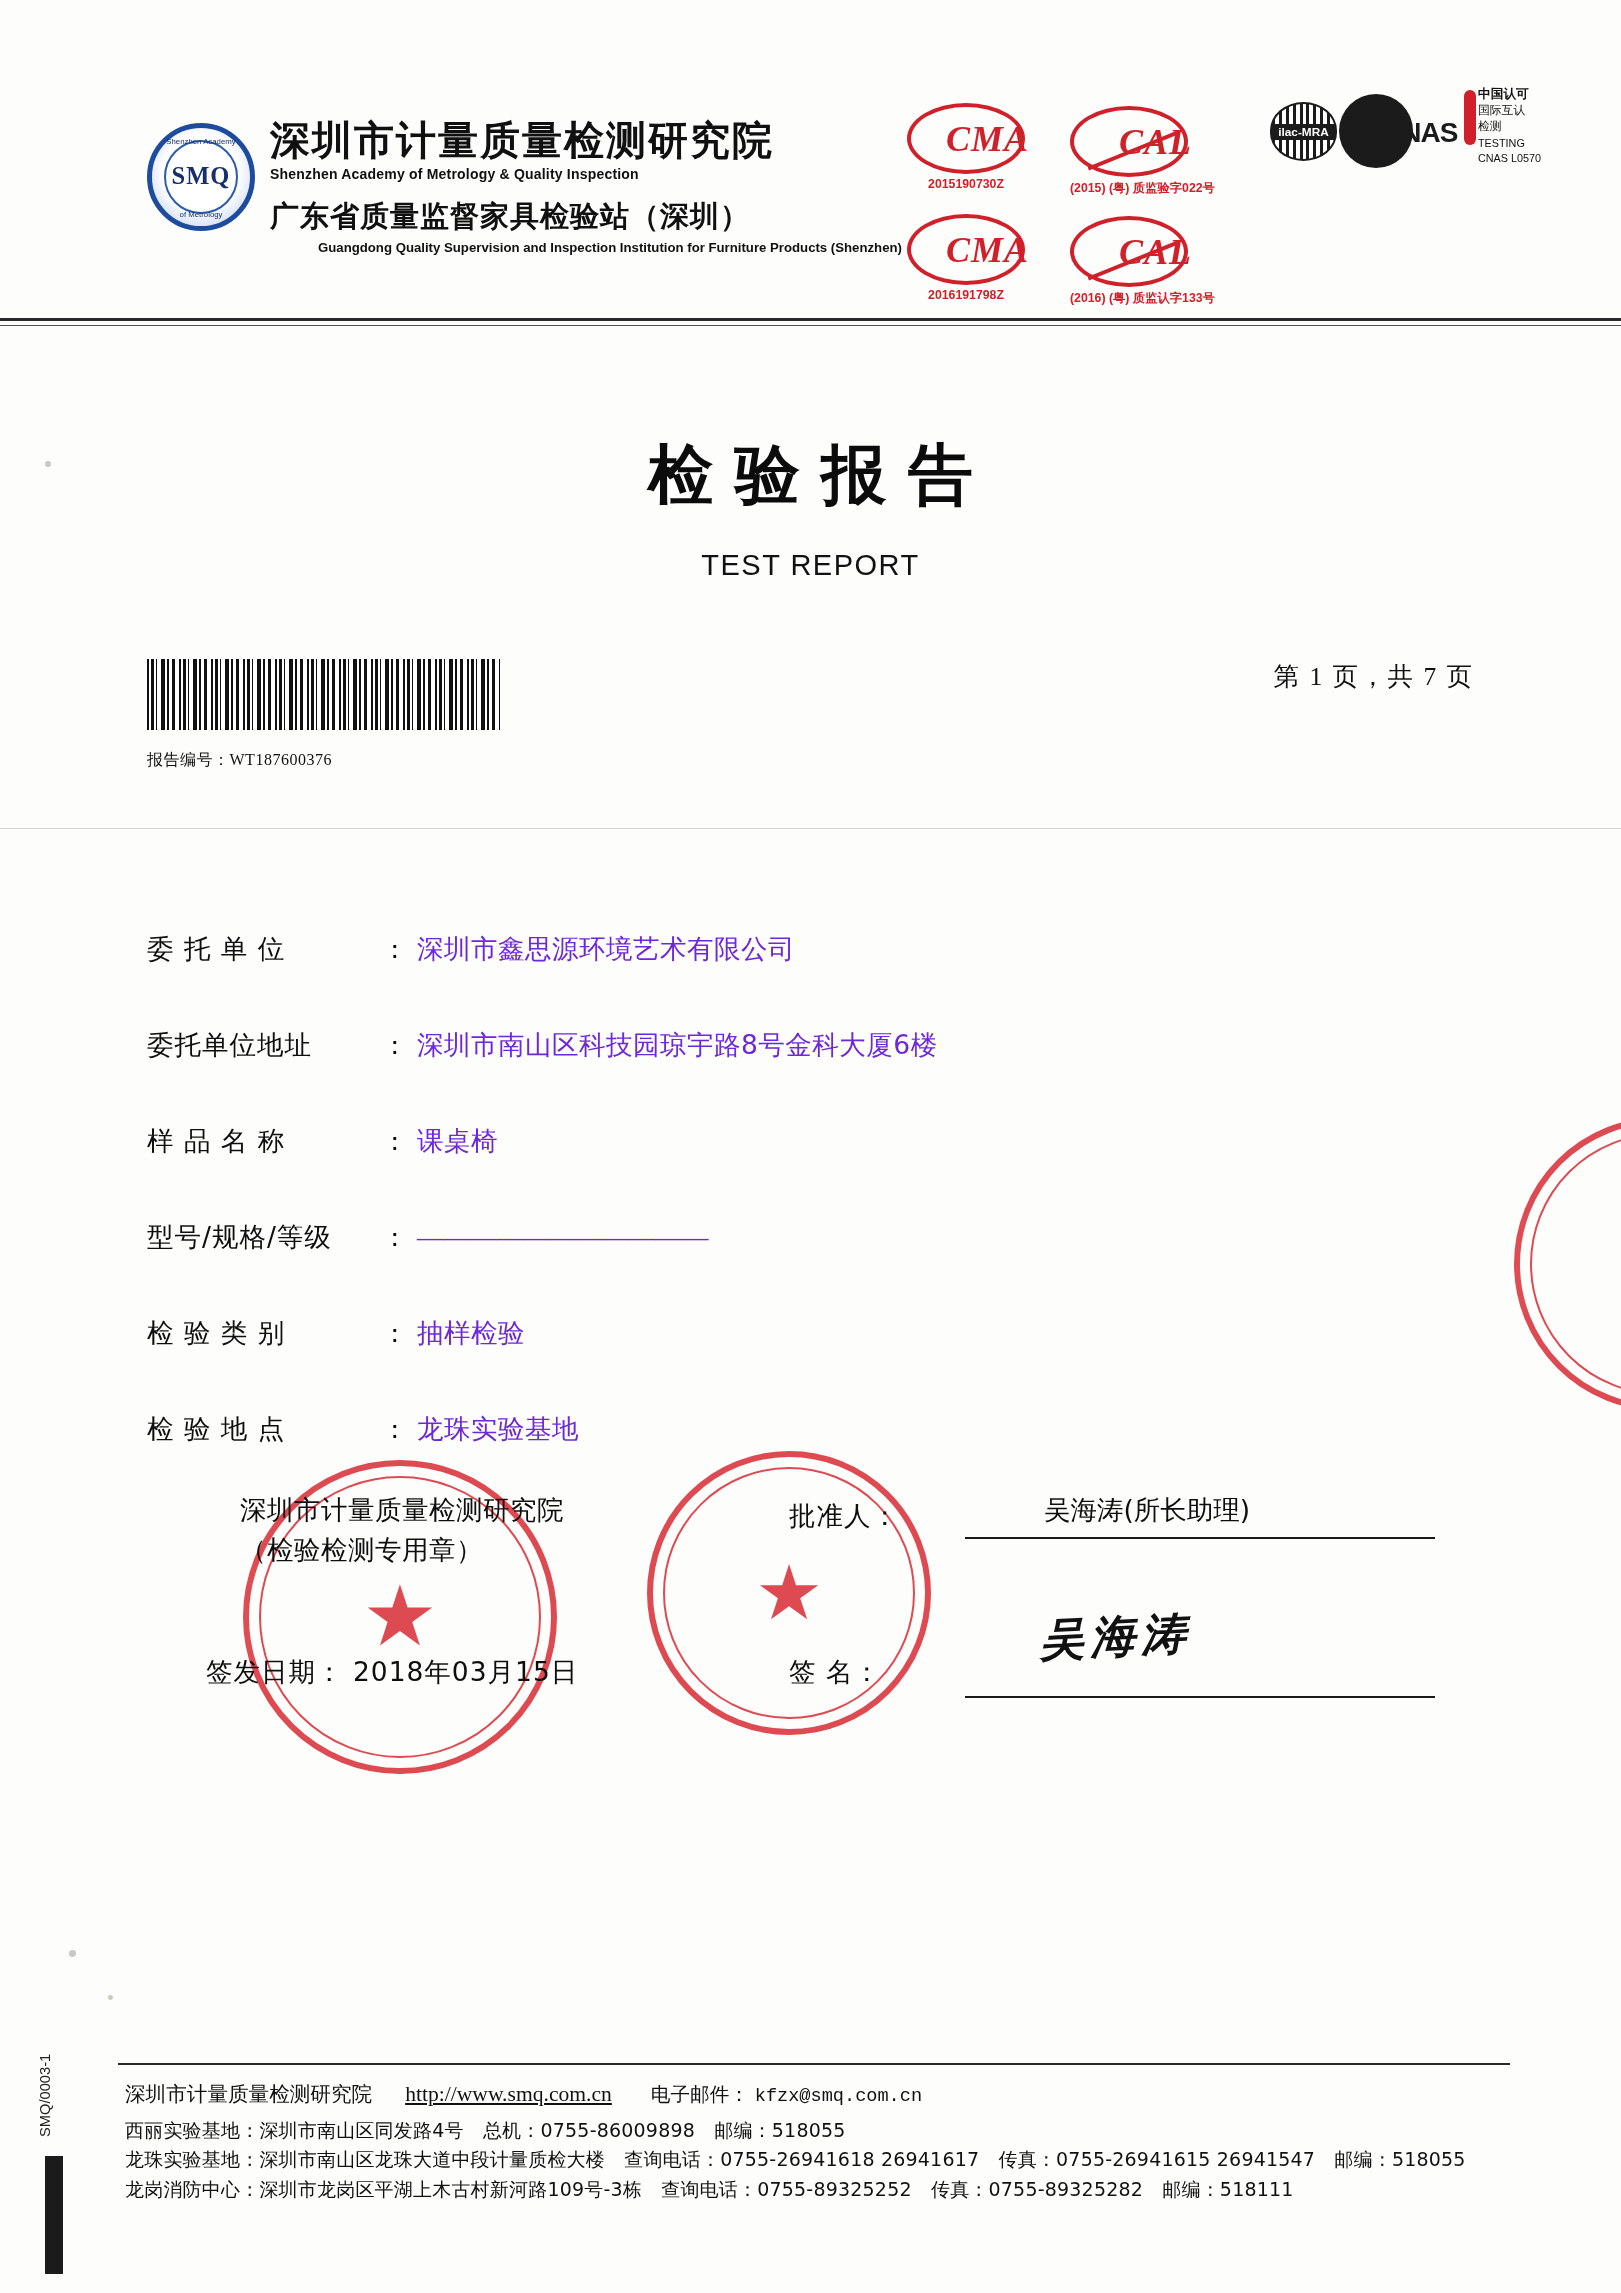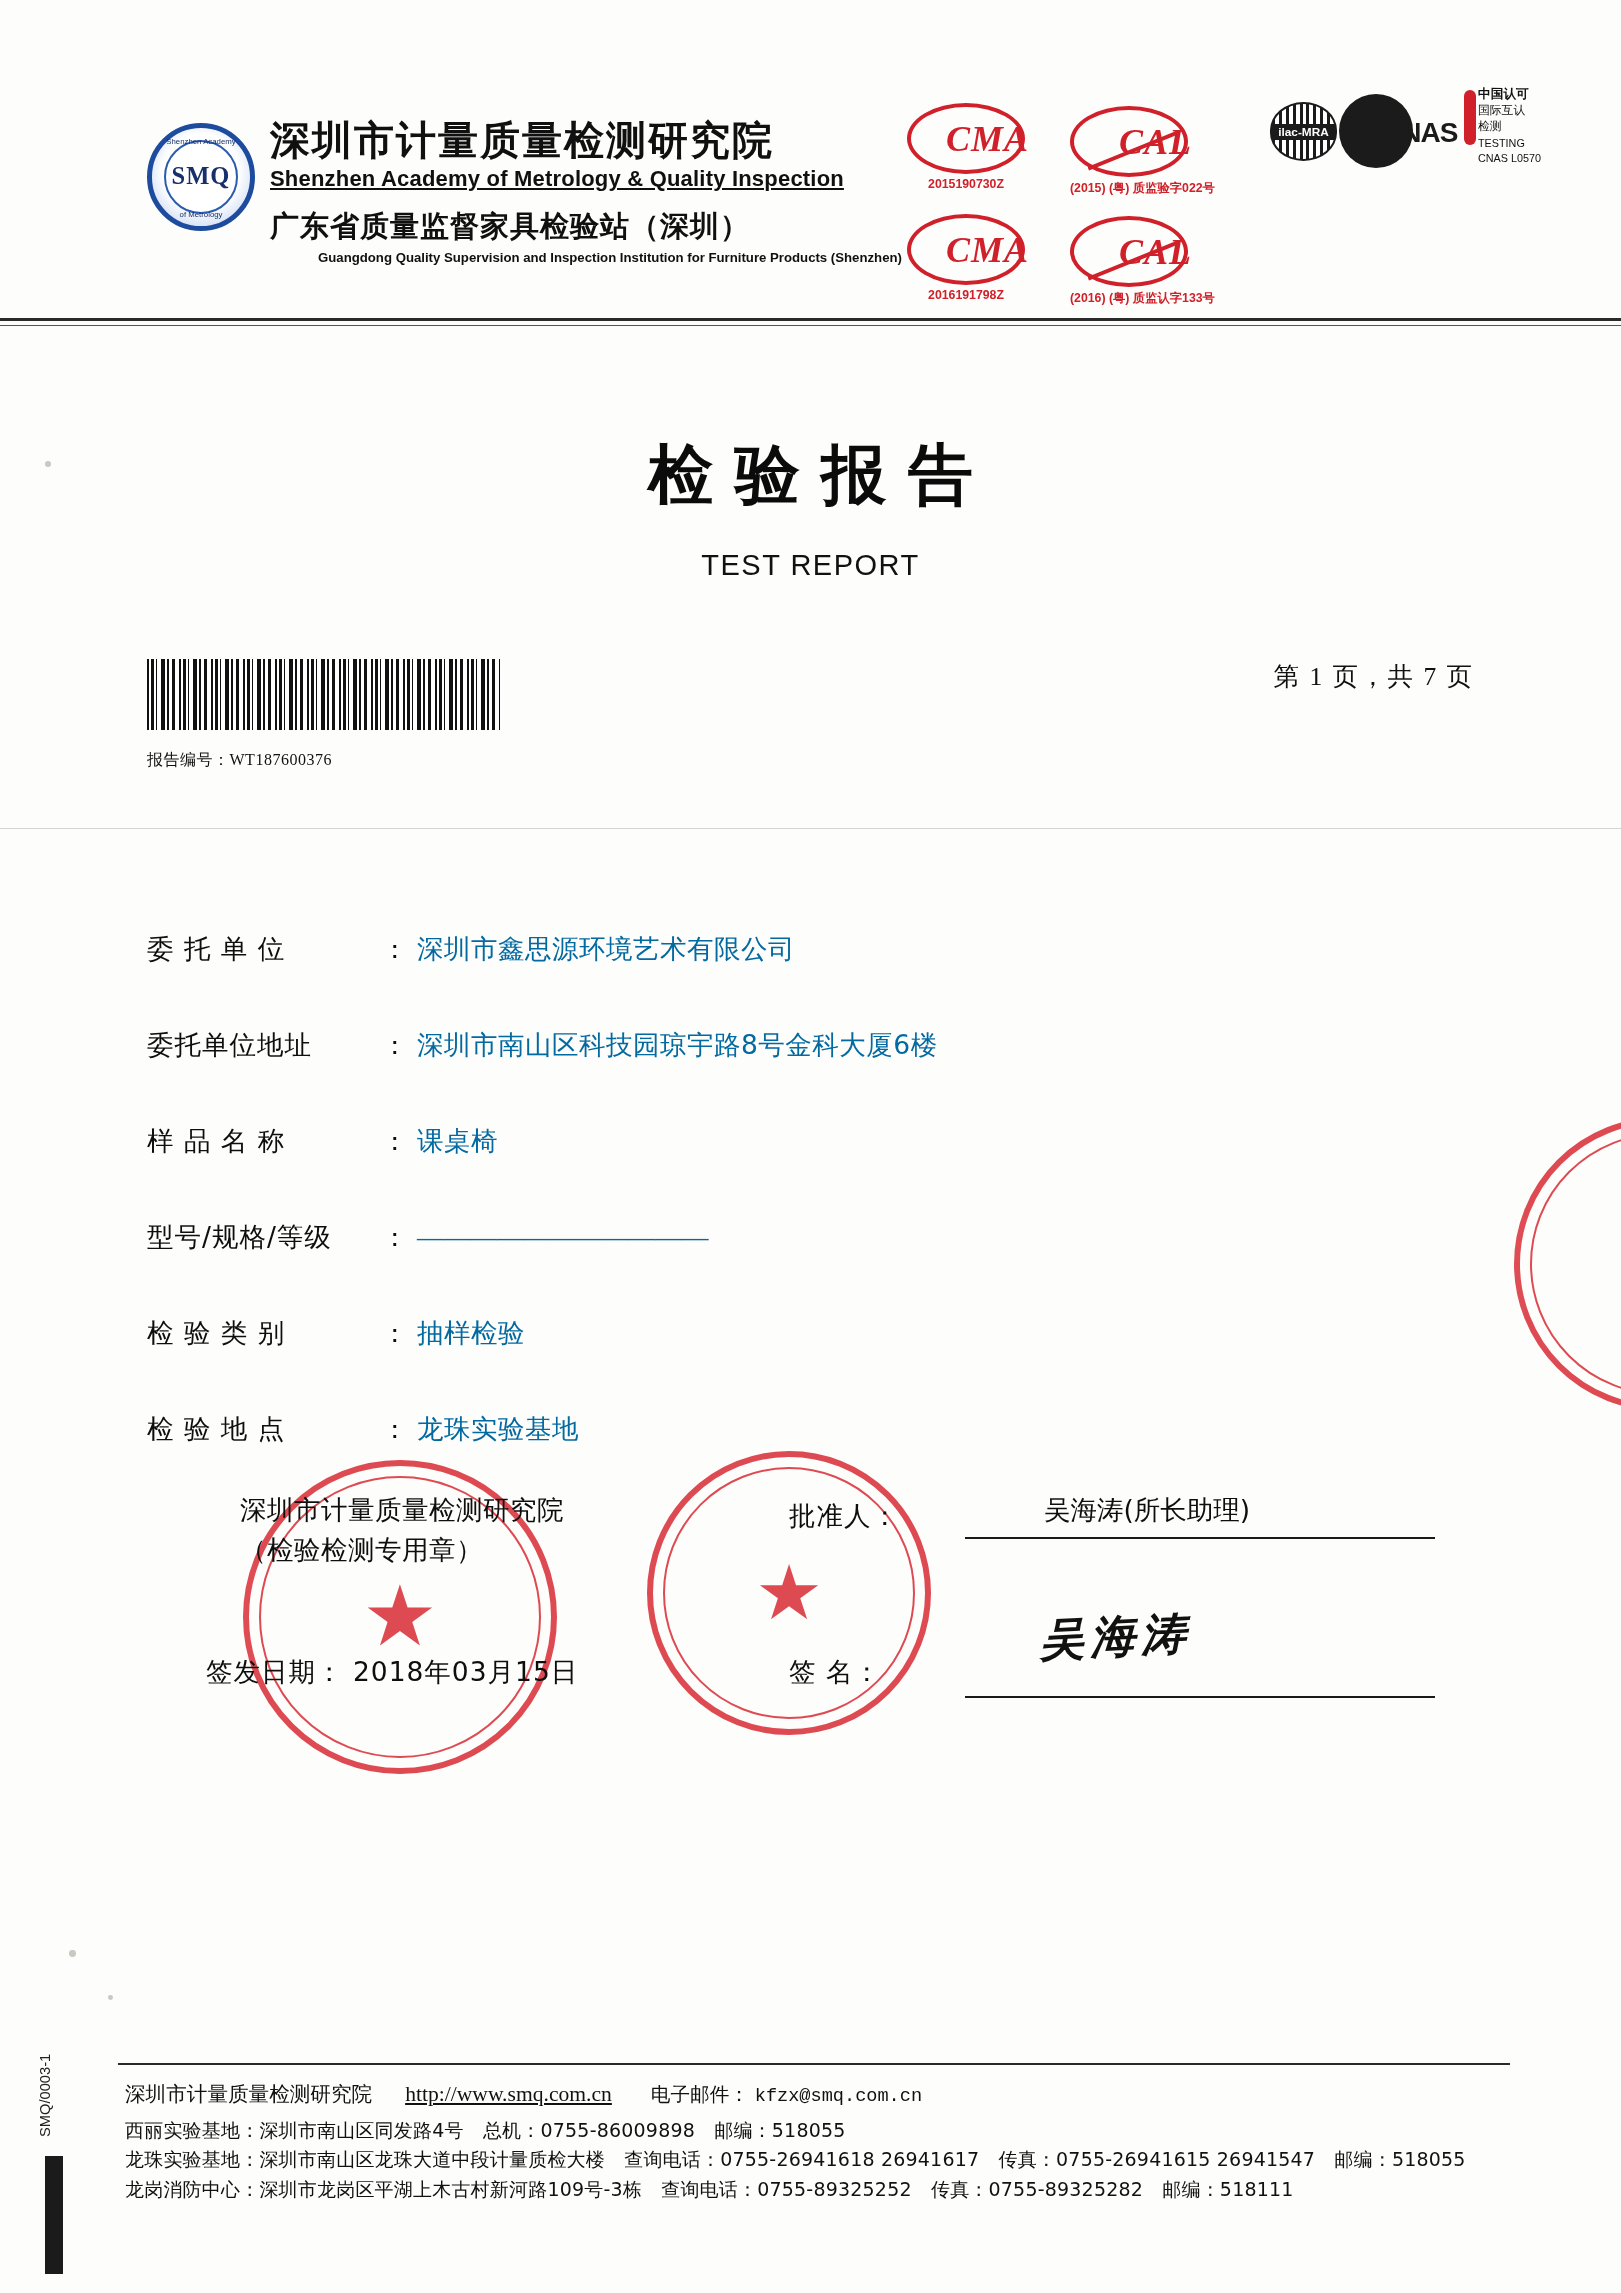--- a/index.html
+++ b/index.html
@@ -93,25 +93,24 @@
     font-family: "DejaVu Sans", "Liberation Sans", sans-serif;
     font-weight: bold;
     font-size: 40px;
     letter-spacing: 2px;
     color: #101010;
     line-height: 1.12;
   }
   .org-en1 {
     font-family: "Liberation Sans", sans-serif;
     font-weight: bold;
-    font-size: 22px;
+    font-size: 14px;
     color: #101010;
     margin-top: 2.9px;
     letter-spacing: 0.2px;
-    text-decoration: underline;
   }
   .org-cn2 {
     font-family: "DejaVu Sans", "Liberation Sans", sans-serif;
     font-weight: bold;
     font-size: 29px;
     letter-spacing: 1px;
     color: #101010;
     margin-top: 15.7px;
   }
   .org-en2 {
@@ -337,21 +336,21 @@
   }
   .field-colon {
     width: 35px;
     font-family: "DejaVu Sans", sans-serif;
     font-size: 25.5px;
     color: #0e0e0e;
   }
   .field-value {
     font-family: "DejaVu Sans", "Liberation Sans", sans-serif;
     font-size: 26.5px;
-    color: #0369a1;
+    color: #6d28d9;
     letter-spacing: 0.5px;
   }
   .field-value.dashes {
     letter-spacing: 0px;
     font-family: "Liberation Serif", serif;
   }
 
   
   .approve-label {
     position: absolute;

